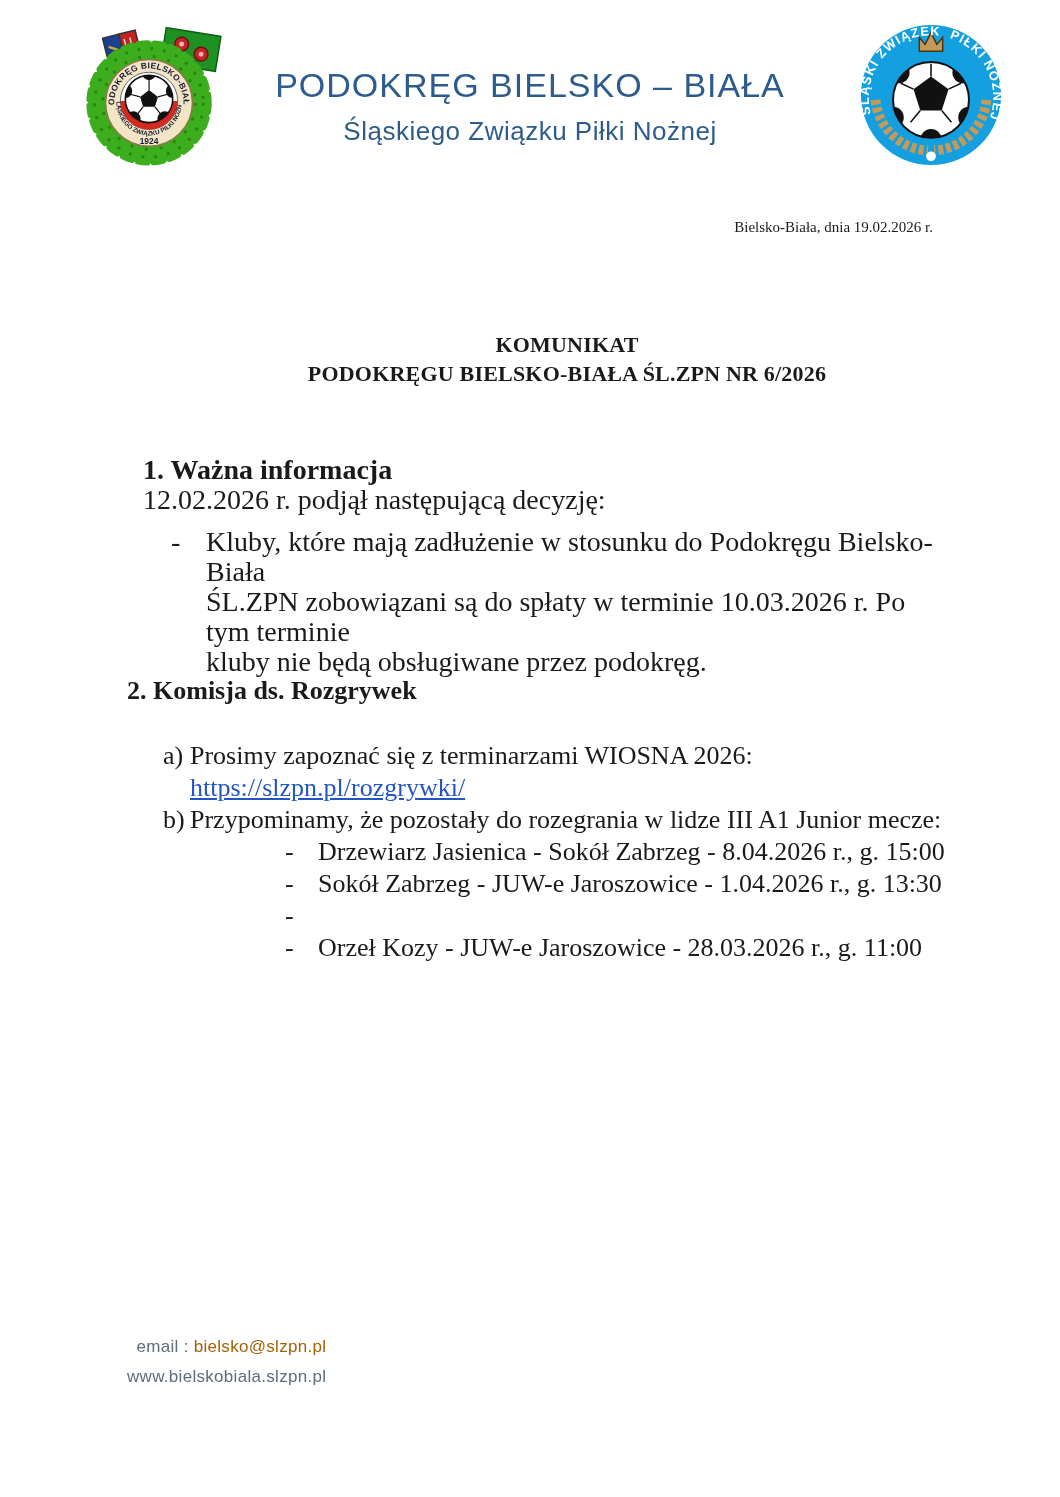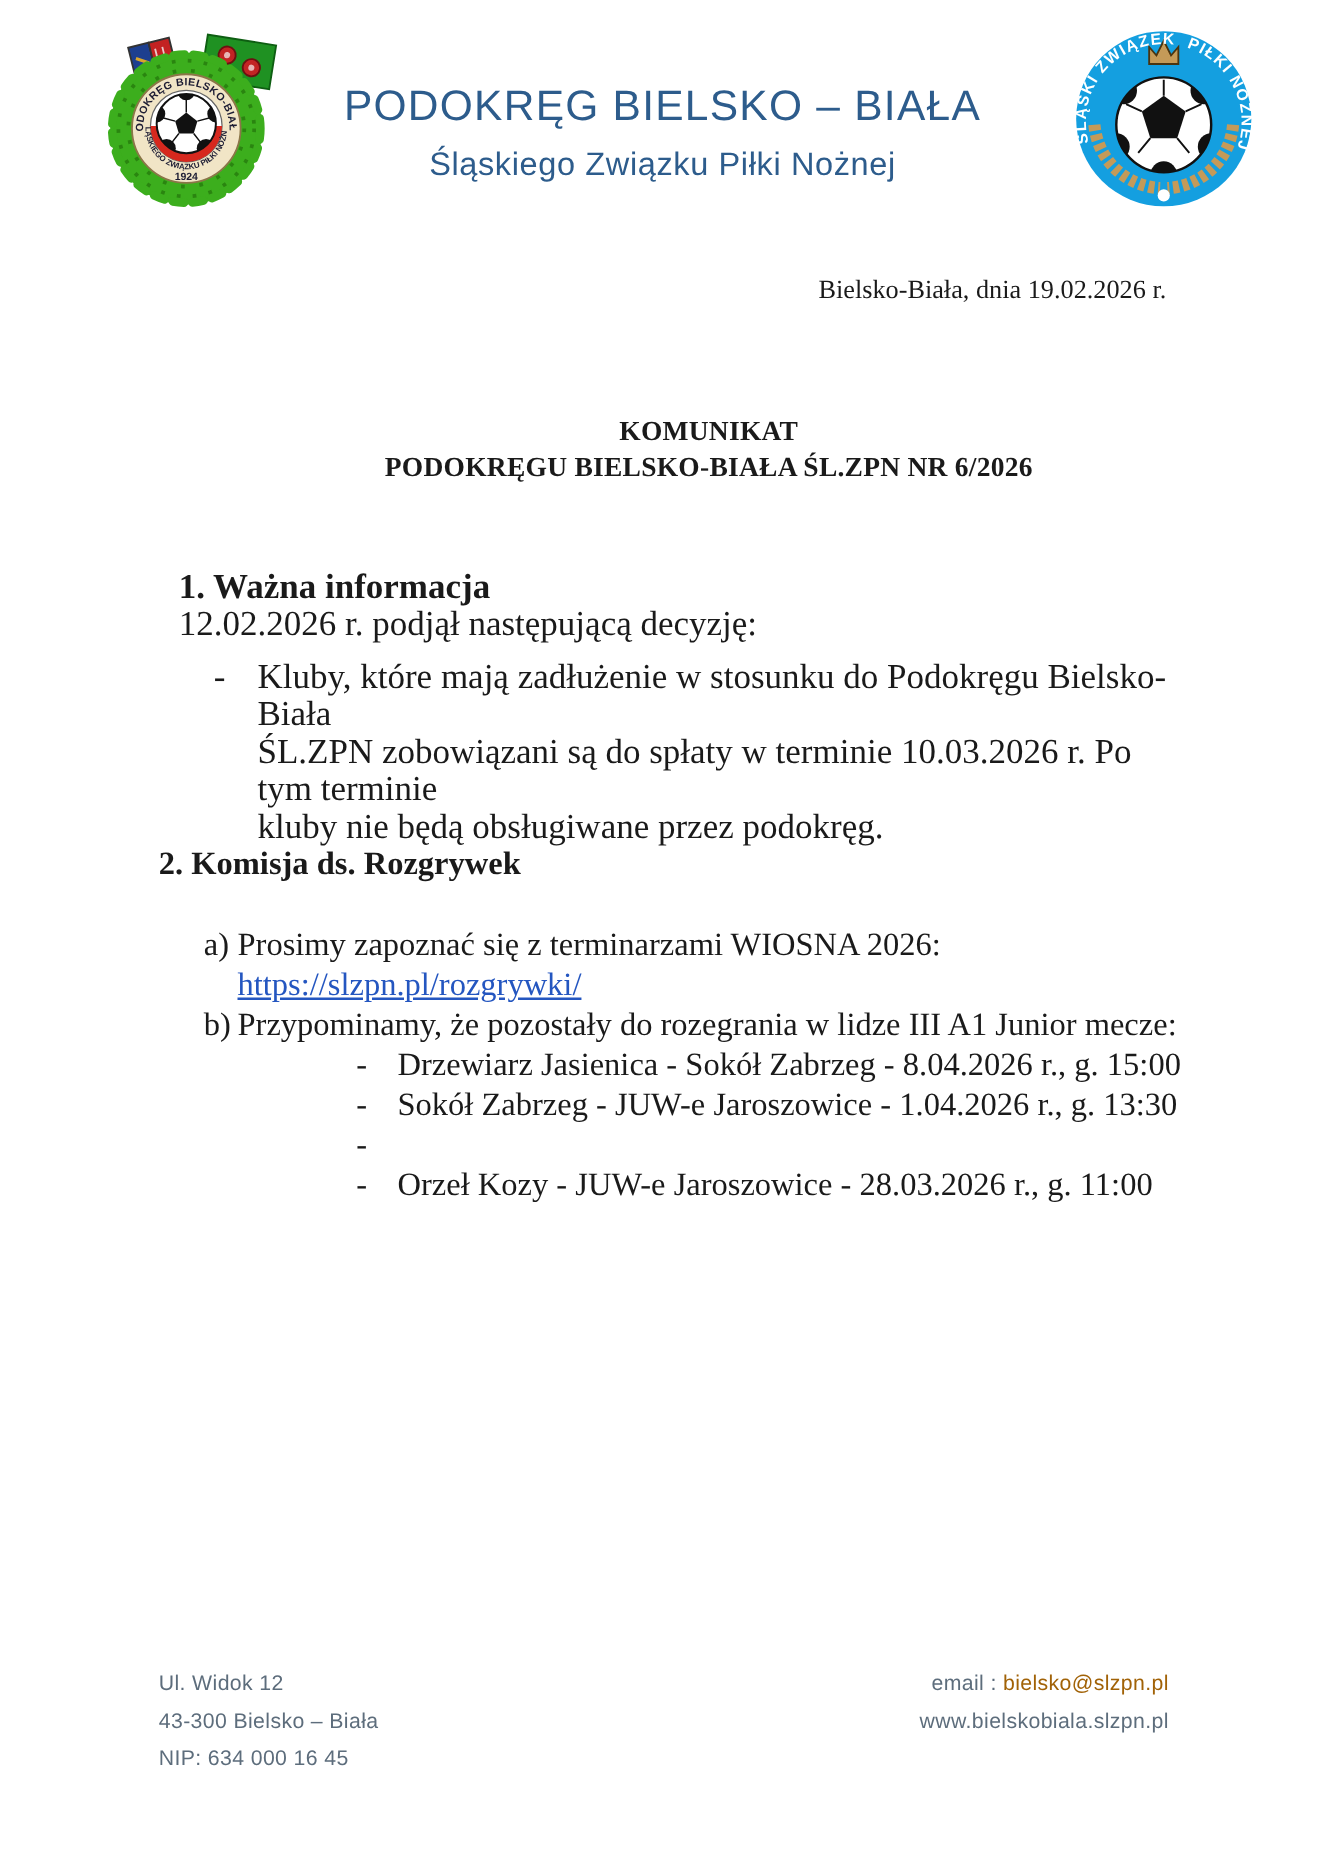--- a/index.html
+++ b/index.html
@@ -14,21 +14,21 @@
   .titles{position:absolute;left:230px;right:230px;top:66px;text-align:center;}
   .doc-title{
     font-family:Liberation Sans, sans-serif;font-size:34px;letter-spacing:1px;
     color:#2d5c8c;white-space:nowrap;
   }
   .doc-subtitle{
     font-family:"Liberation Sans", sans-serif;font-size:26px;letter-spacing:0.5px;
     color:#2d5c8c;margin-top:11px;white-space:nowrap;
   }
   
-  .date-line{position:absolute;top:219px;right:127px;font-size:21px;}
+  .date-line{position:absolute;top:219px;right:127px;font-size:15px;}
   
   .announcement{
     position:absolute;top:330px;left:0;width:100%;text-align:center;
     font-size:22px;font-weight:bold;line-height:29px;letter-spacing:0.2px;margin-left:37px;
   }
   
   .section1{position:absolute;top:455px;left:143px;right:110px;font-size:28px;line-height:30px;}
   .section2{position:absolute;top:676px;left:127px;right:90px;font-size:26px;line-height:32px;}
   .sec-heading{font-weight:bold;line-height:30px;}
   .bullet-row{display:flex;margin-top:12px;}
@@ -217,25 +217,20 @@
     <div class="match-row">
       <span class="marker">-</span>
     </div>
     <div class="match-row">
       <span class="marker">-</span>
       <div>Orzeł Kozy - JUW-e Jaroszowice - 28.03.2026 r., g. 11:00</div>
     </div>
   </div>
 
   <div class="footer">
-    <div class="footer-left">
-      <div>Ul. Widok 12</div>
-      <div>43-300 Bielsko – Biała</div>
-      <div>NIP: 634 000 16 45</div>
-    </div>
     <div class="footer-right">
       <div>
         <span>email : </span><a class="footer-link">bielsko@slzpn.pl</a>
       </div>
       <div>www.bielskobiala.slzpn.pl</div>
     </div>
   </div>
 
 </div>
 

